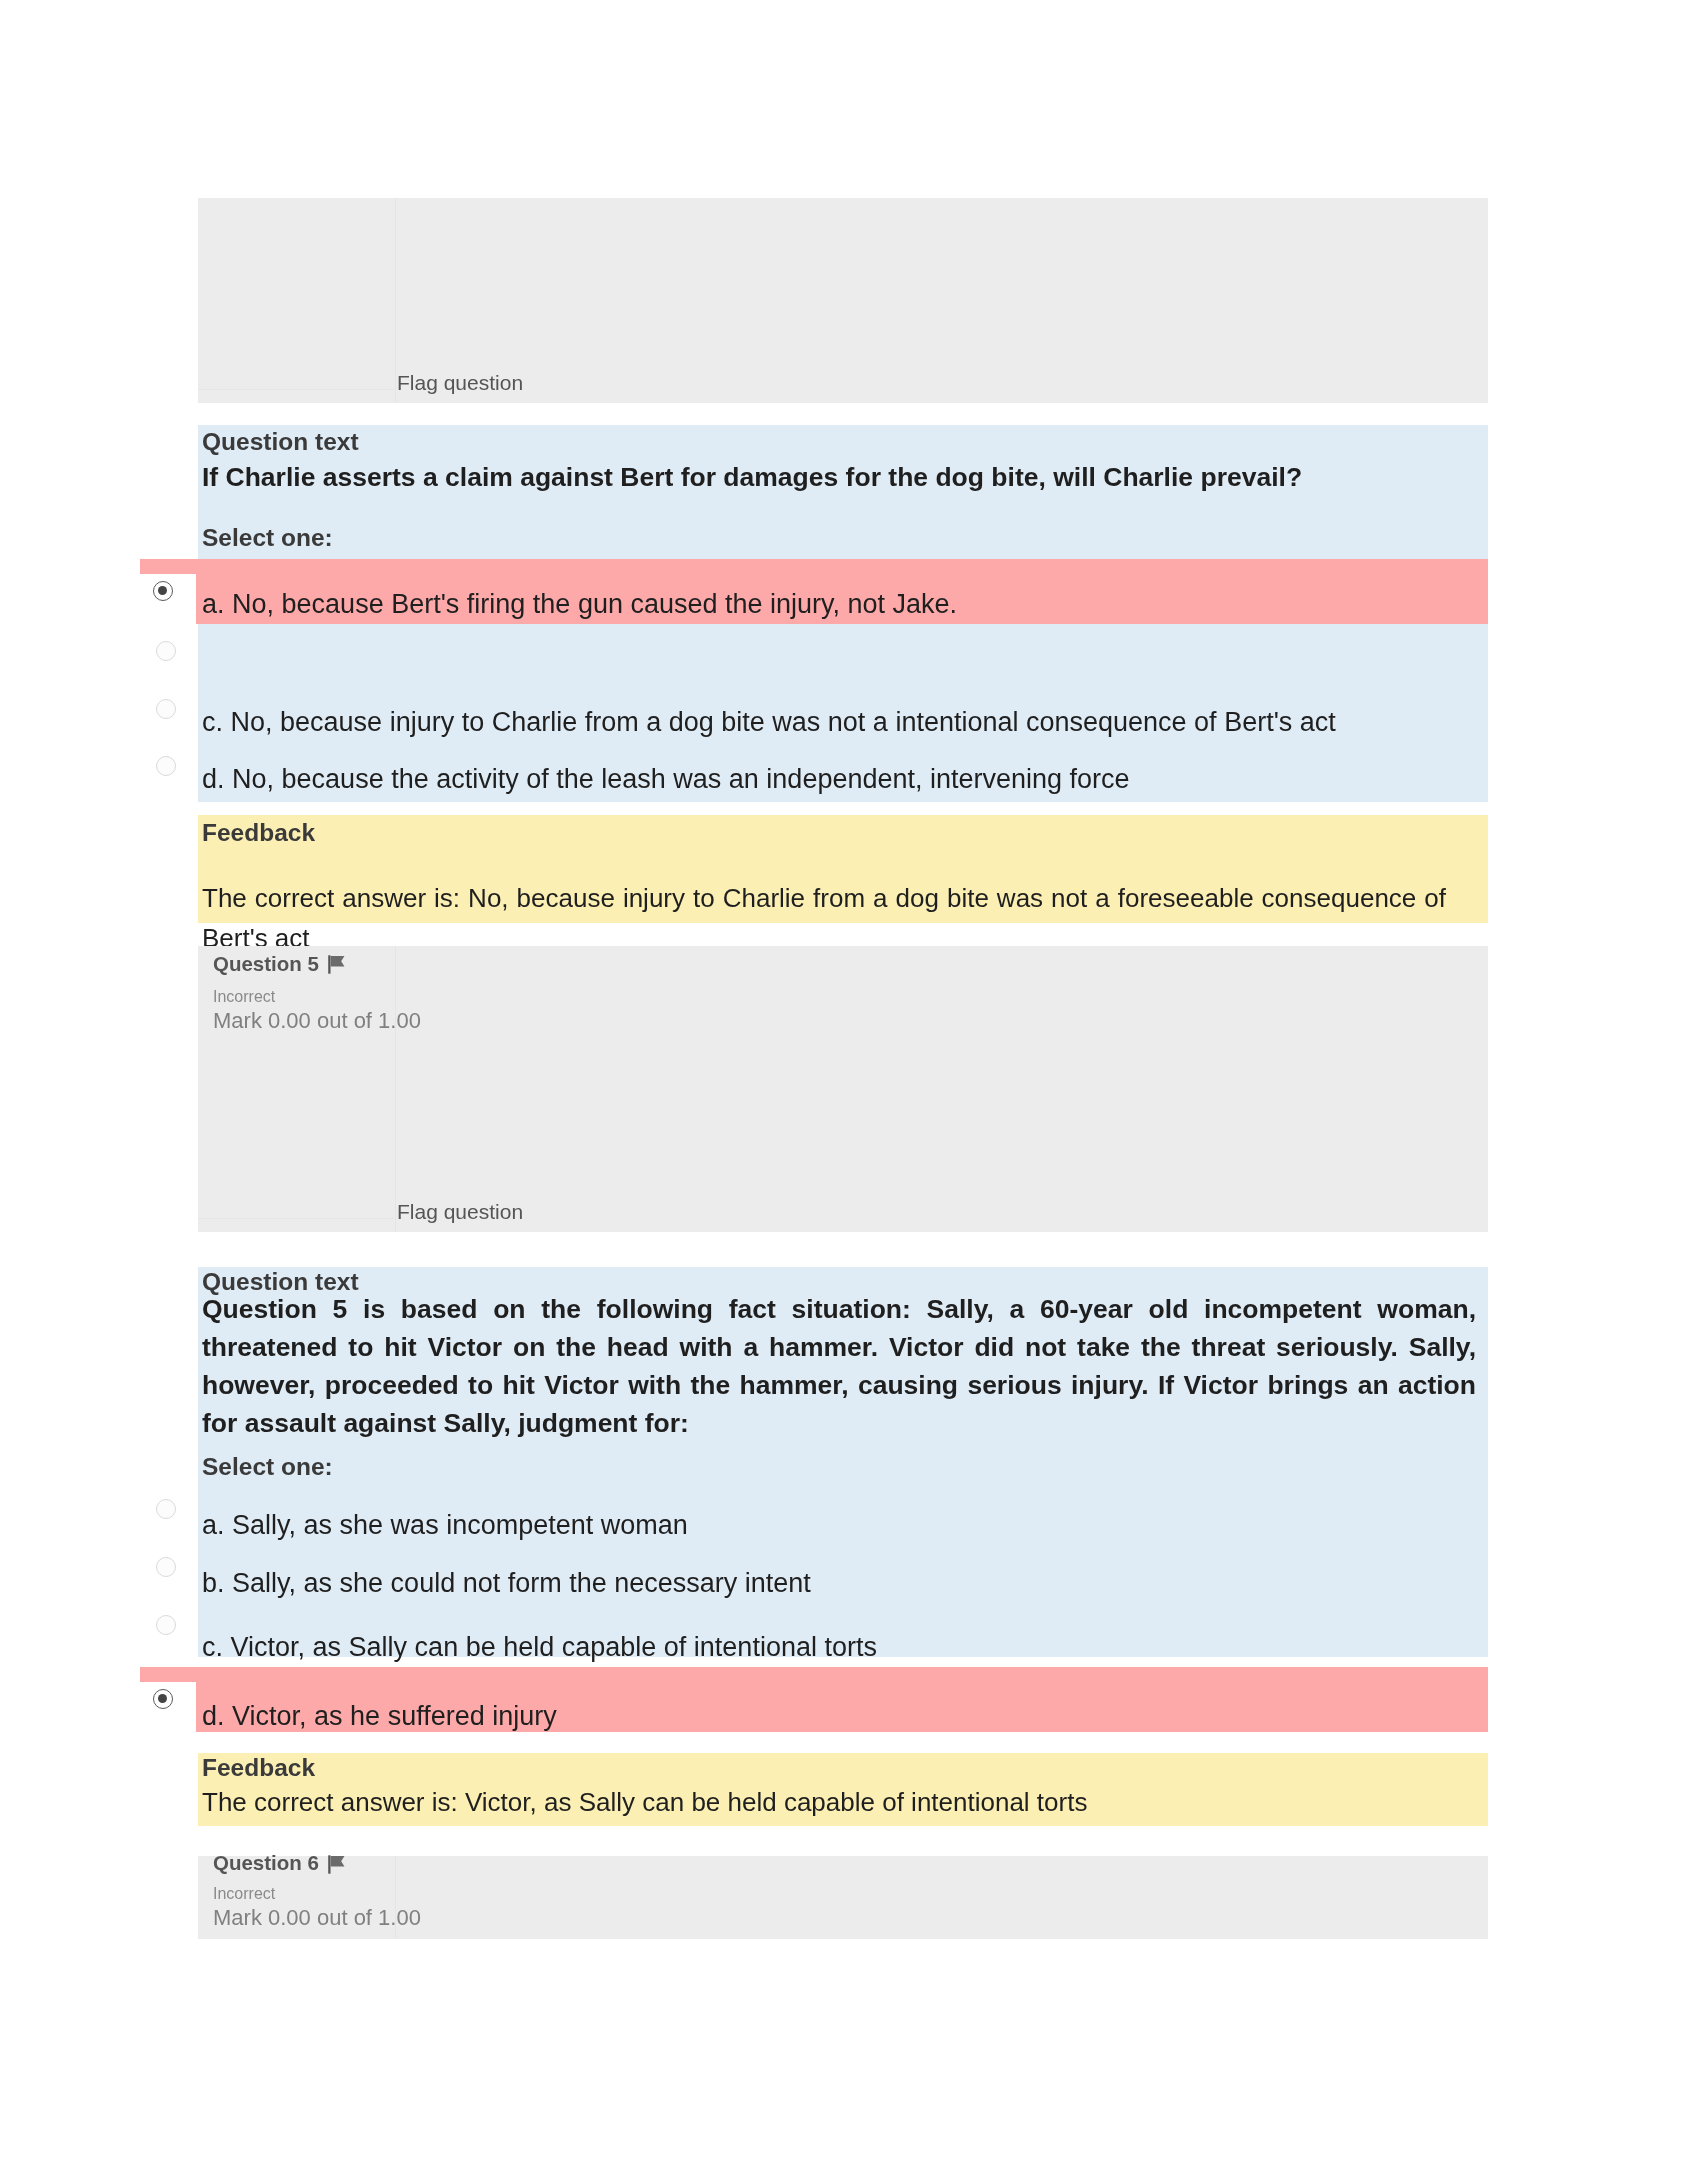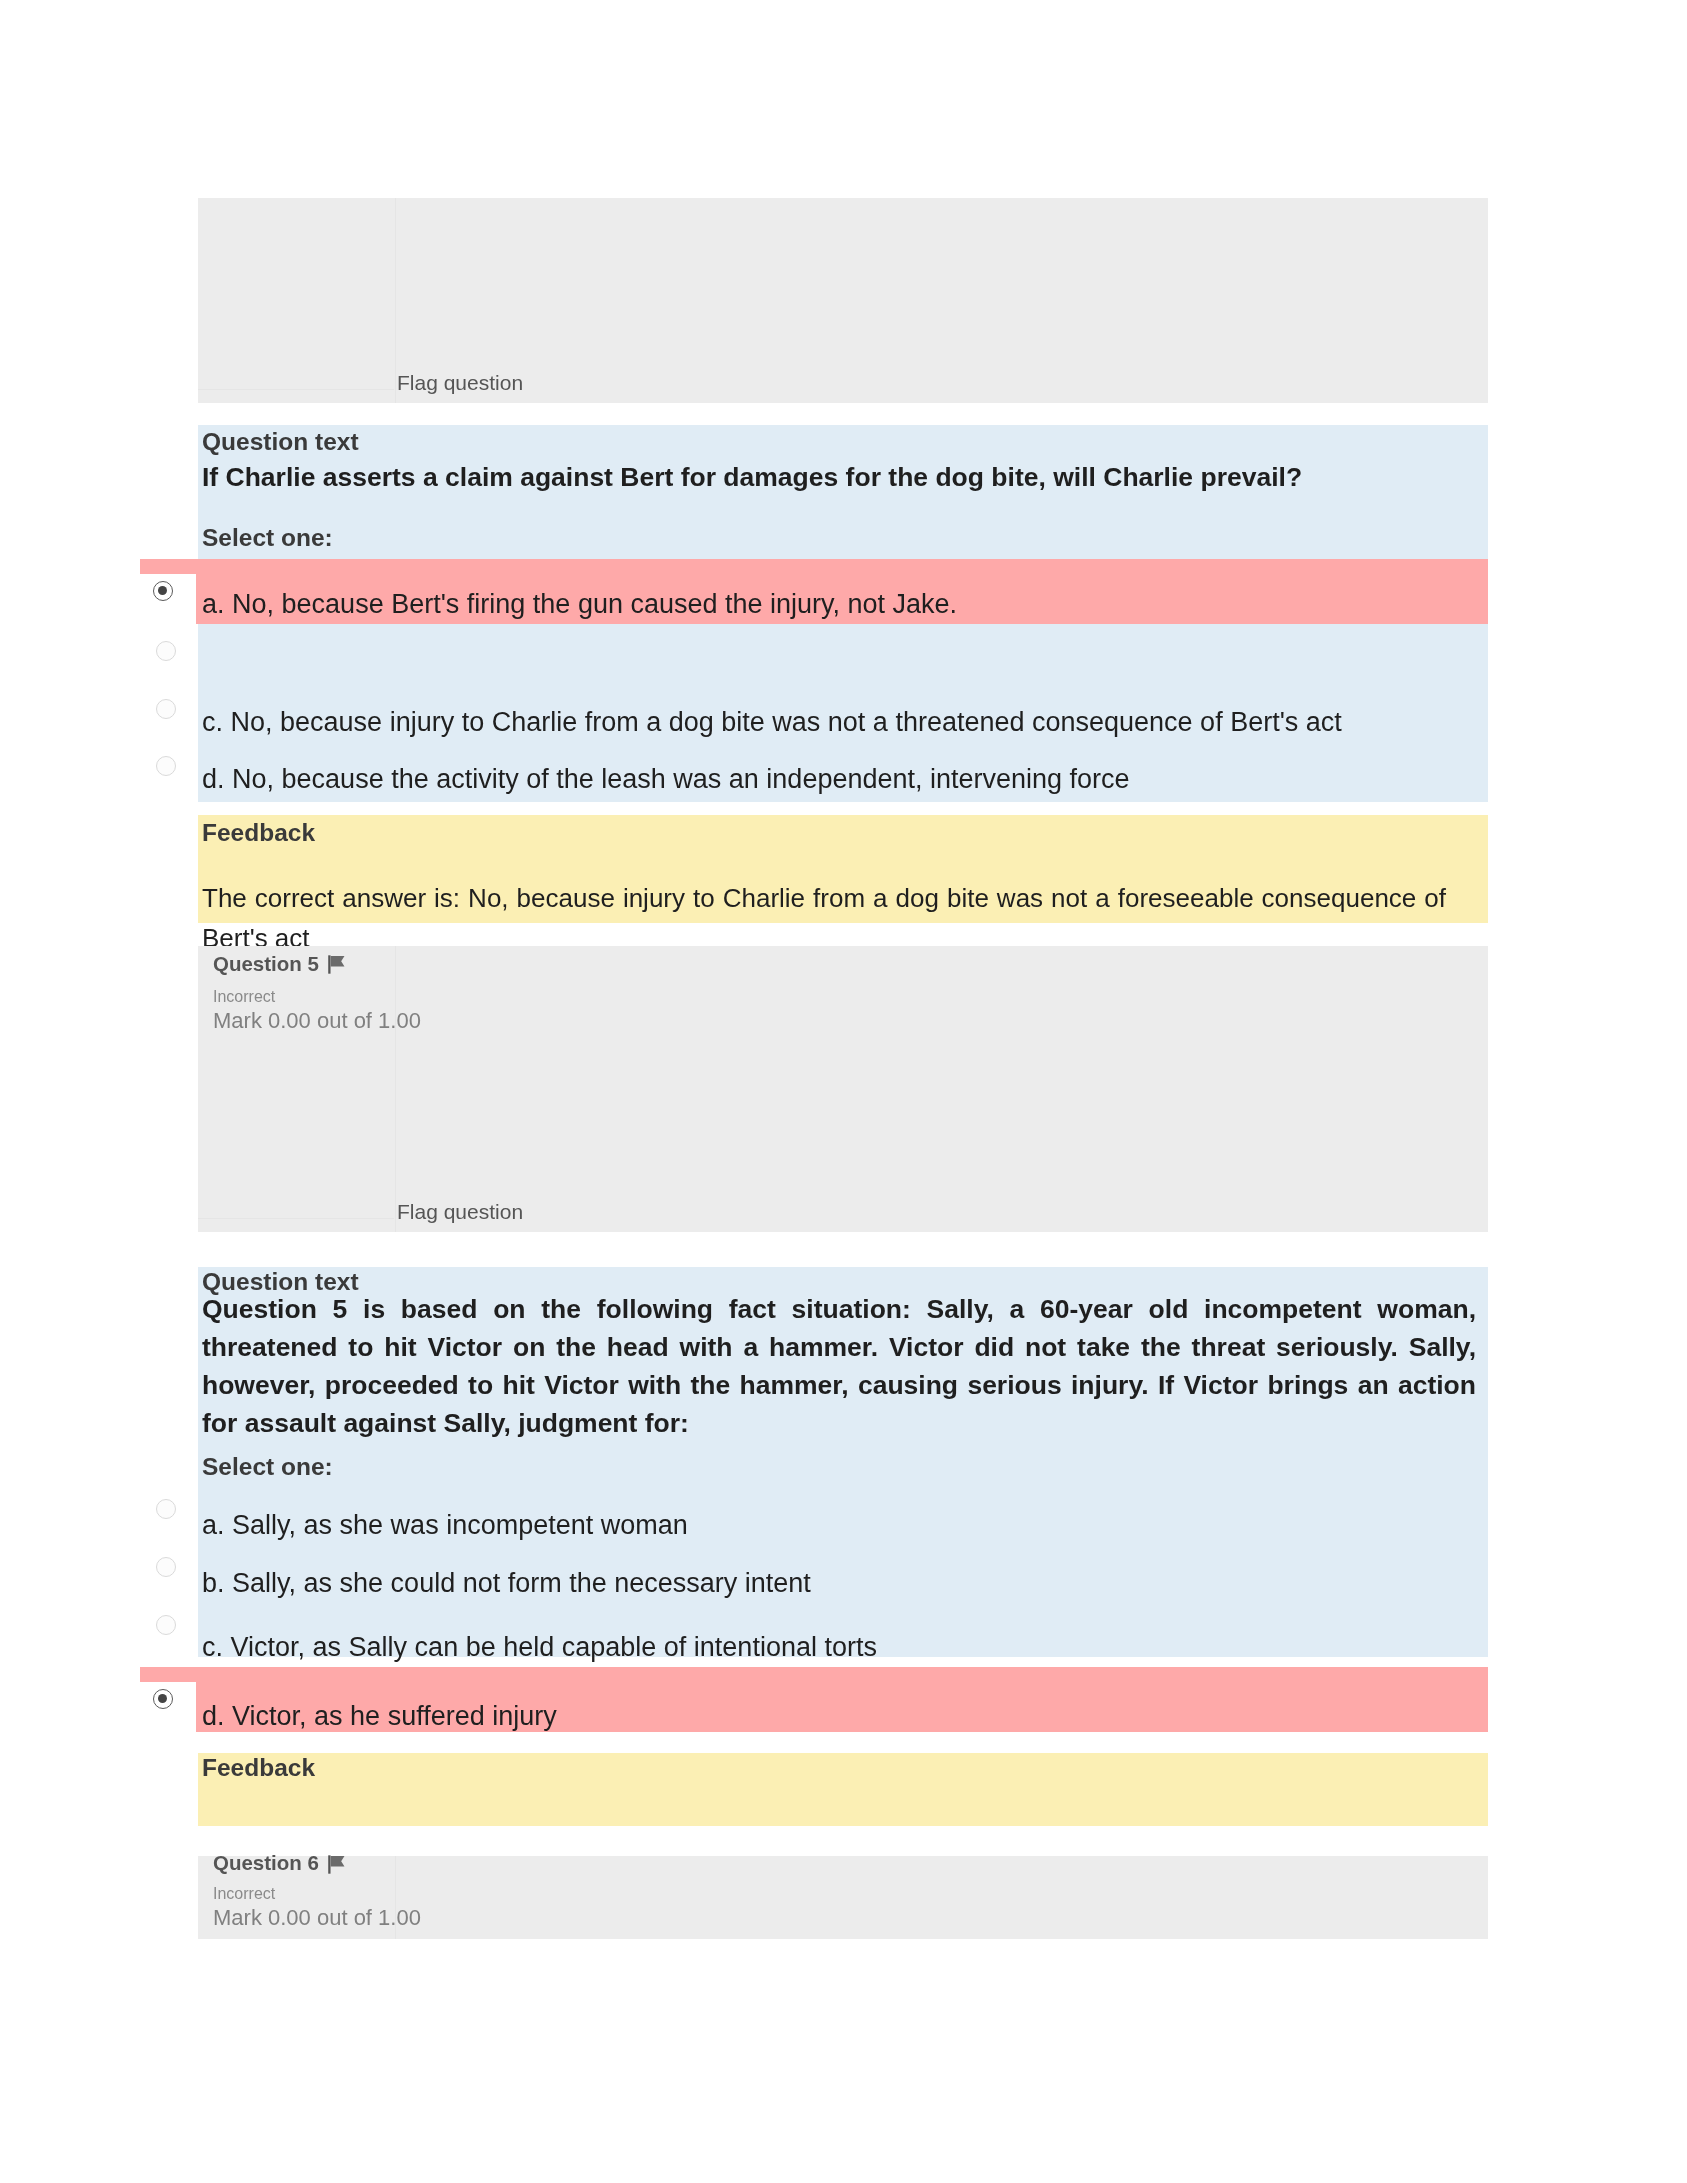--- a/index.html
+++ b/index.html
@@ -50,21 +50,21 @@
   <div class="lbl" style="left:202px;top:523px;">Select one:</div>
 
   <div class="band pink" style="top: 559px; height: 65px; background: rgb(254, 169, 169);"></div>
   <div class="selbox" style="left:130px;top:574px;width:66px;height:52px;"></div>
   <div class="radio sel" style="left:153px;top:581px;"></div>
   <div class="opt" style="left:202px;top:594px;"><span>a.</span>&nbsp;<span>No, because Bert's firing the gun caused the injury, not Jake.</span></div>
 
   <div class="radio" style="left:156px;top:641px;"></div>
 
   <div class="radio" style="left:156px;top:699px;"></div>
-  <div class="opt" style="left:202px;top:712px;"><span>c.</span>&nbsp;<span>No, because injury to Charlie from a dog bite was not a threatened consequence of Bert's act</span></div>
+  <div class="opt" style="left:202px;top:712px;"><span>c.</span>&nbsp;<span>No, because injury to Charlie from a dog bite was not a intentional consequence of Bert's act</span></div>
 
   <div class="radio" style="left:156px;top:756px;"></div>
   <div class="opt" style="left:202px;top:769px;"><span>d.</span>&nbsp;<span>No, because the activity of the leash was an independent, intervening force</span></div>
 
   <div class="band yellow" style="top: 815px; height: 108px; background: rgb(251, 239, 180);"></div>
   <div class="lbl" style="left:202px;top:818px;">Feedback</div>
   <div class="fbk" style="left:202px;top:846px;width:1244px;margin-top:32px;">The correct answer is: No, because injury to Charlie from a dog bite was not a foreseeable consequence of Bert's act</div>
 
   <div class="band grey" style="top: 946px; height: 286px; background: rgb(236, 236, 236);"></div>
   <div class="divider" style="left:395px;top:946px;height:286px;"></div>
@@ -94,20 +94,21 @@
   <div class="radio" style="left:156px;top:1615px;"></div>
   <div class="opt" style="left:202px;top:1631px;margin-top:6px;"><span>c.</span>&nbsp;<span>Victor, as Sally can be held capable of intentional torts</span></div>
 
   <div class="band pink" style="top: 1667px; height: 65px; background: rgb(254, 169, 169);"></div>
   <div class="selbox" style="left:130px;top:1682px;width:66px;height:52px;"></div>
   <div class="radio sel" style="left:153px;top:1689px;"></div>
   <div class="opt" style="left:202px;top:1706px;"><span>d.</span>&nbsp;<span>Victor, as he suffered injury</span></div>
 
   <div class="band yellow" style="top: 1753px; height: 73px; background: rgb(251, 239, 180);"></div>
   <div class="lbl" style="left:202px;top:1753px;">Feedback</div>
+  <div class="fbk" style="left:202px;top:1782px;width:1244px;">The correct answer is: Victor, as Sally can be held capable of intentional torts</div>
 
   <div class="band grey" style="top: 1856px; height: 83px; background: rgb(236, 236, 236);"></div>
   <div class="divider" style="left:395px;top:1856px;height:83px;"></div>
   <div class="qno" style="left:213px;top:1850px;">Question 6</div>
   <span class="flagicon" style="left:326px;top:1854px;">
       <svg viewBox="0 0 34 32">
         <path d="M5 2 L5 30" stroke="#555" stroke-width="3.5" fill="none"></path>
         <path d="M7 3 L28 3 L23 11 L28 19 L7 19 Z" fill="#6b6b6b"></path>
       </svg>
     </span>

